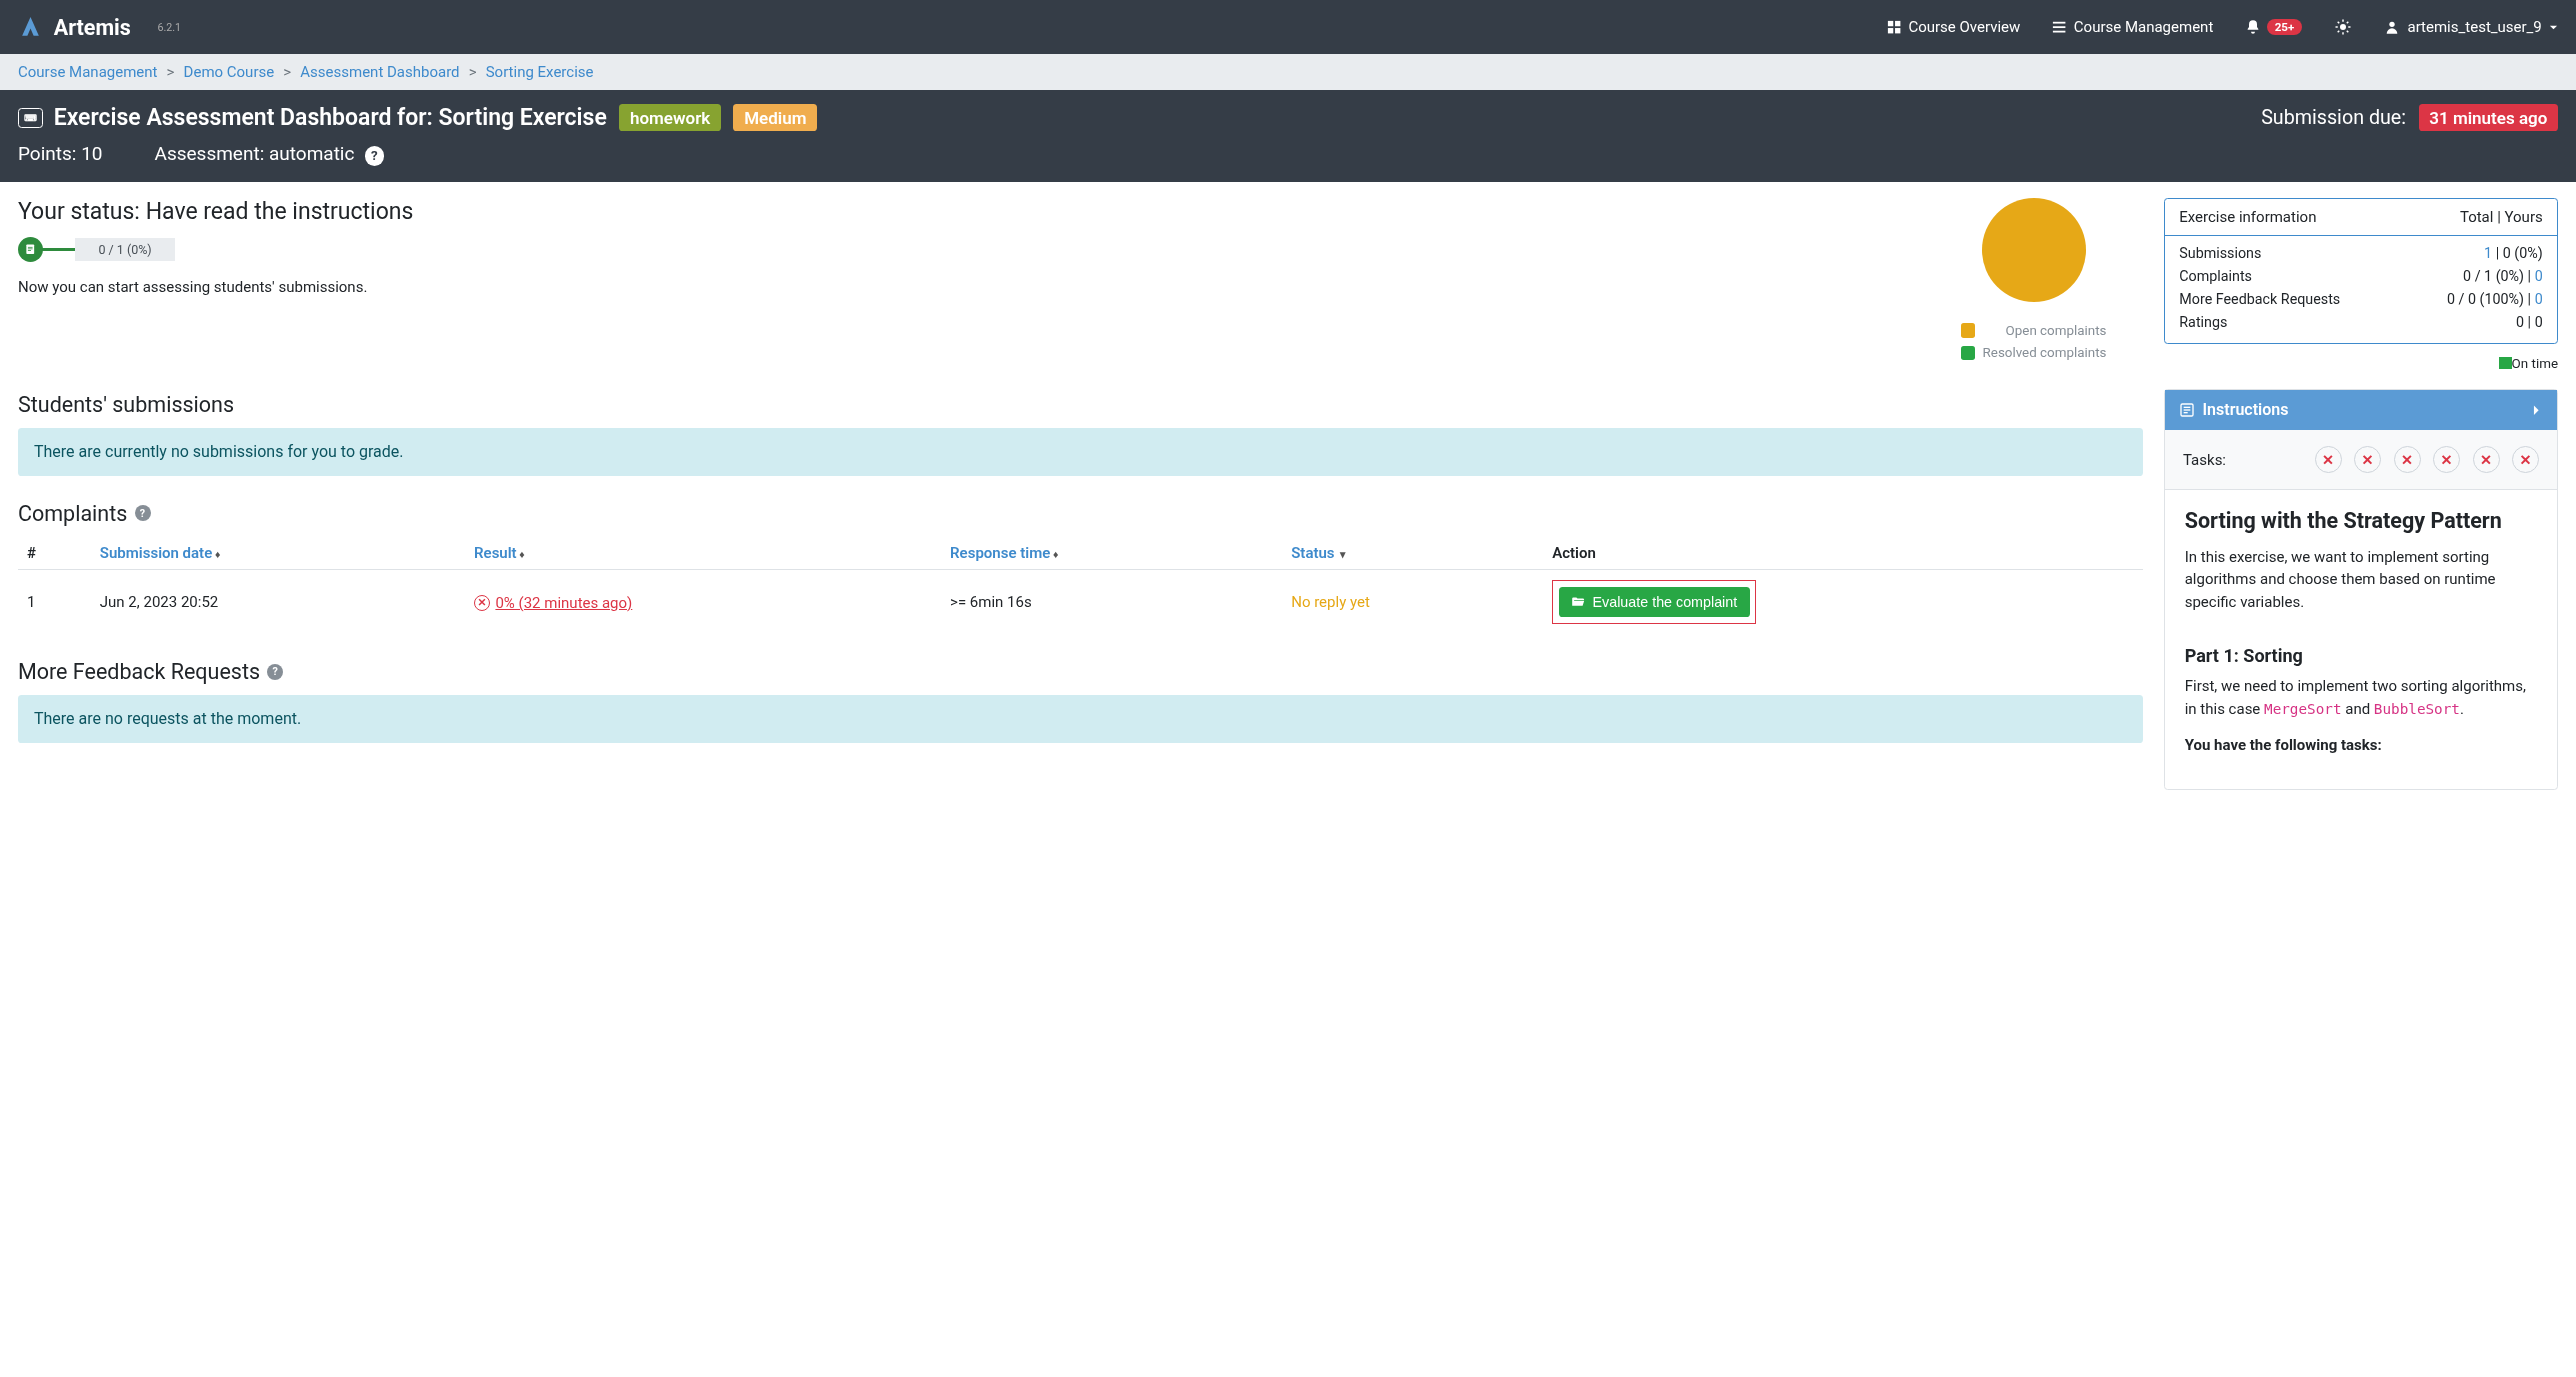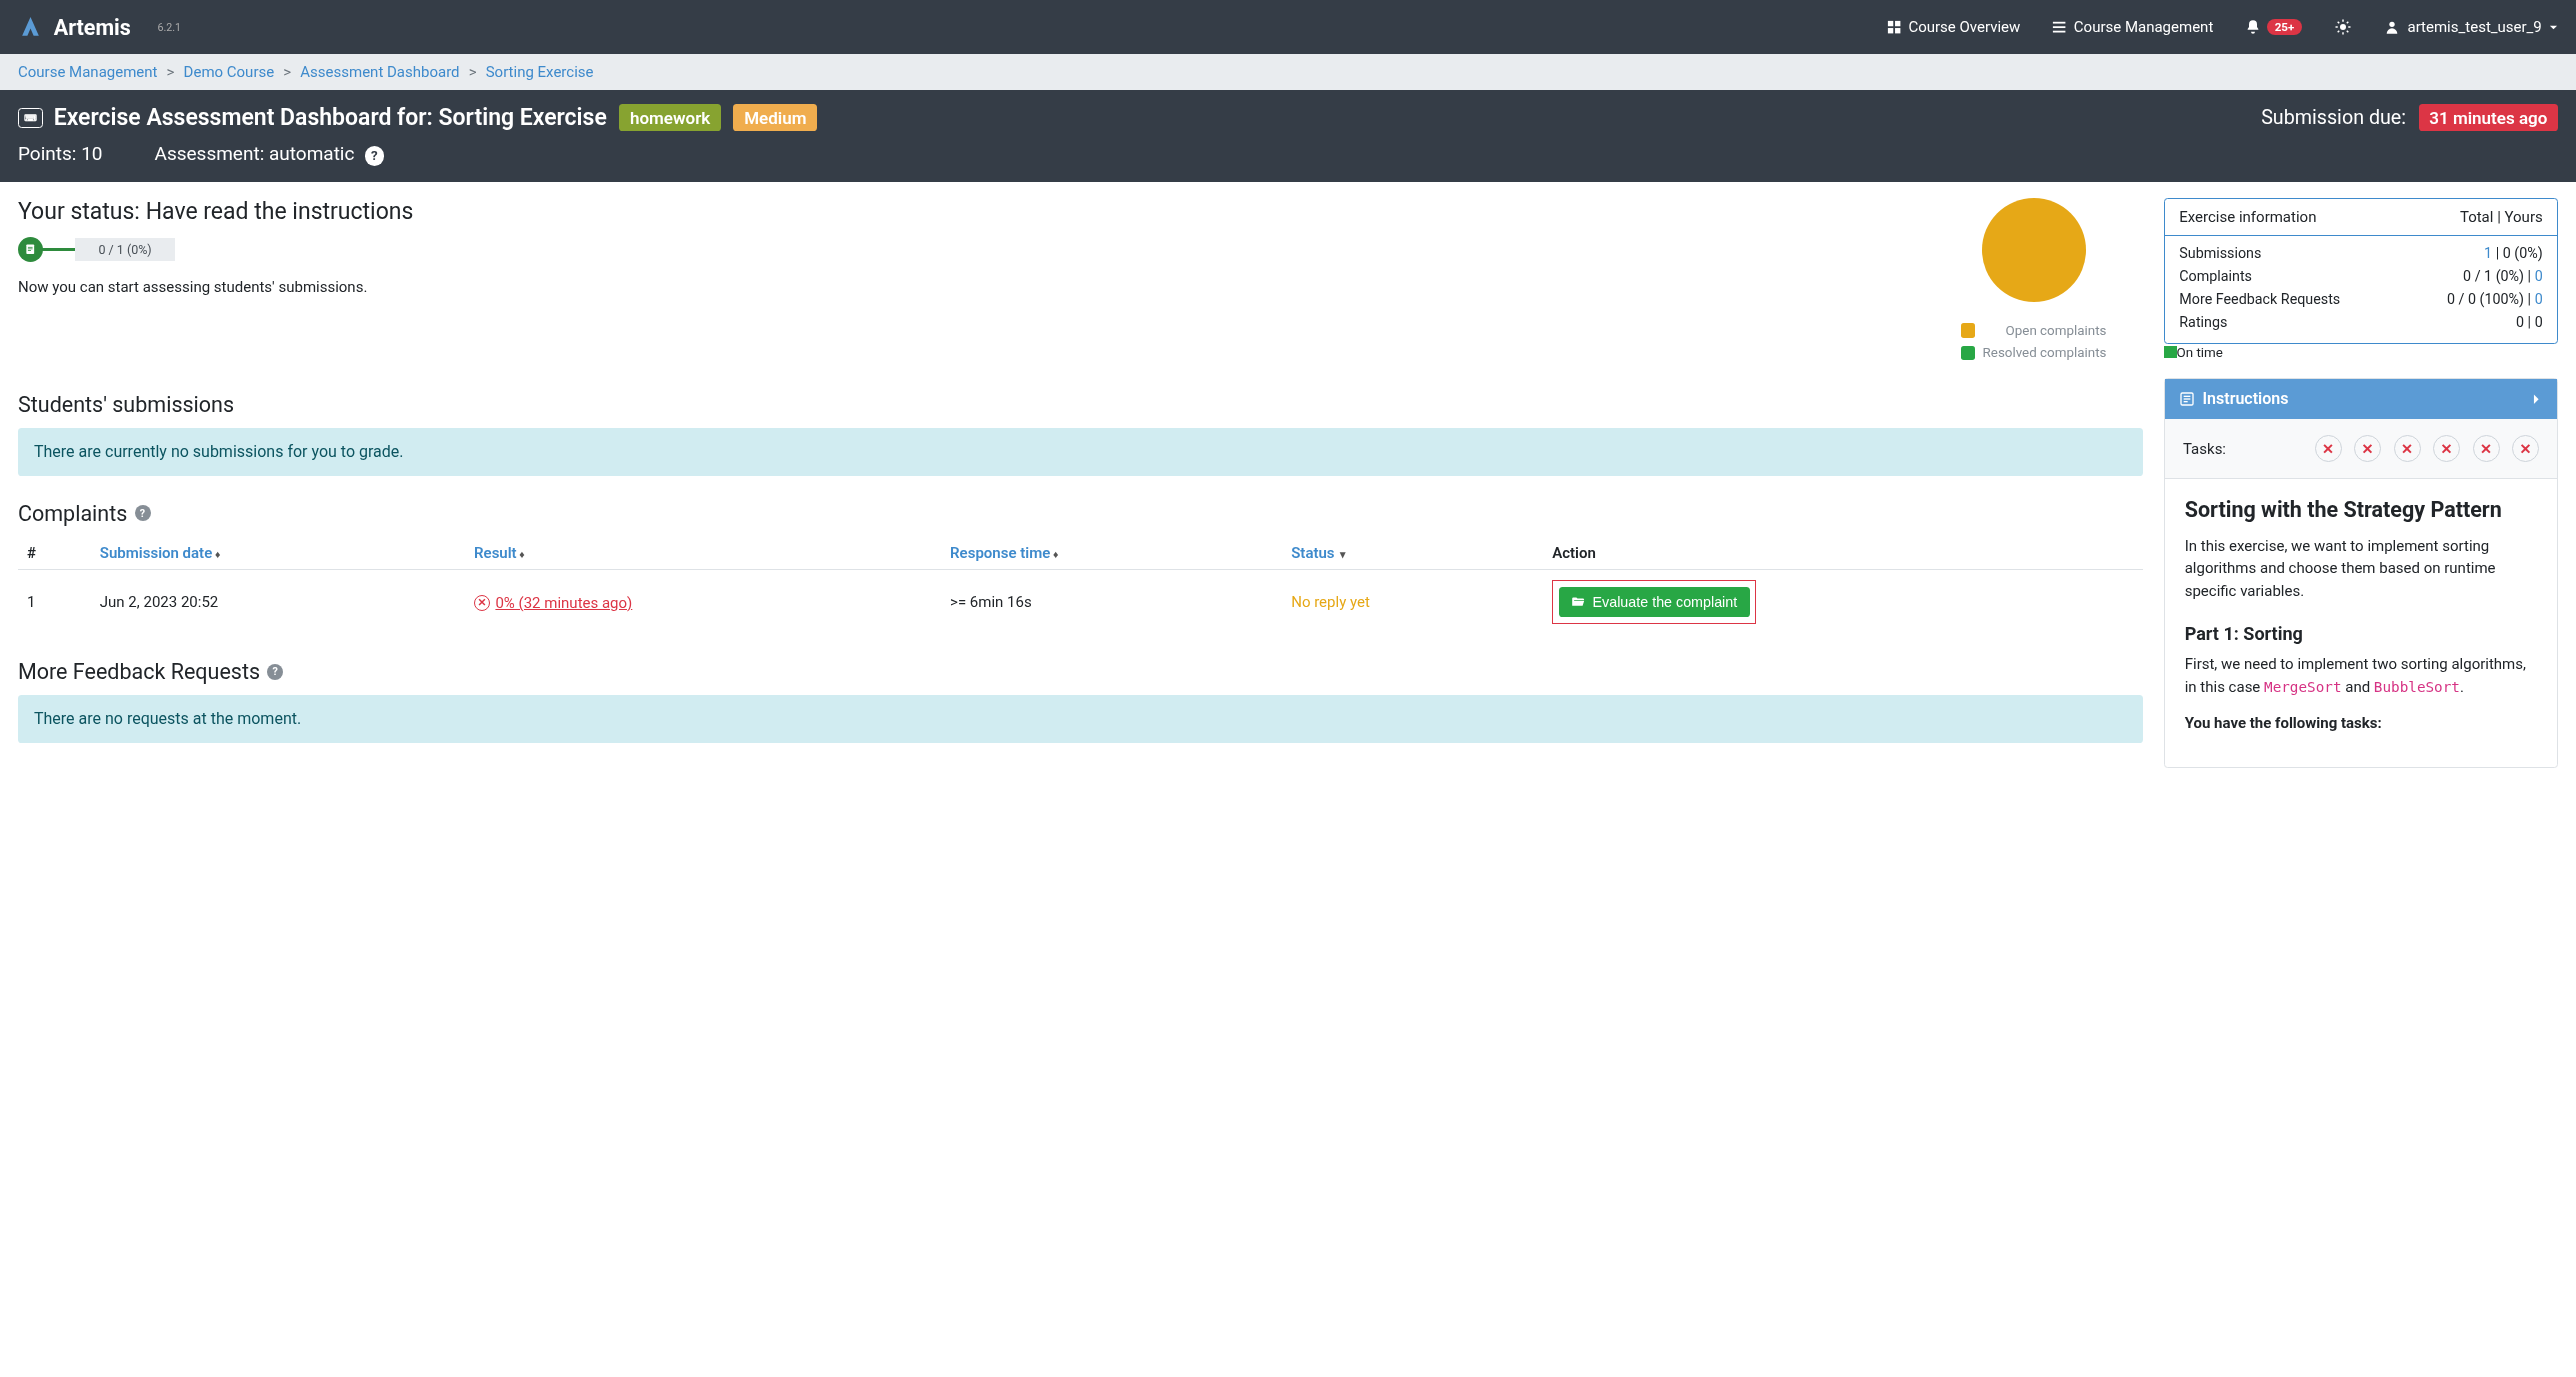--- a/index.html
+++ b/index.html
@@ -50,21 +50,21 @@
 .legend-item { display:flex; align-items:center; gap:7.2px; margin-bottom:7.2px;justify-content:space-between; }
 .legend-sq { width:14.3px; height:14.3px; border-radius:2.7px; }
 
 
 .info-box { border:0.9px solid #3e8acc; border-radius:3.6px; width: 100%; }
 .info-box-header { display:flex; padding:9px 14.3px; font-size:15px; border-bottom:0.9px solid #3e8acc; }
 .info-box-header .col1 { flex:1; }
 .info-rows { padding: 5.4px 14.3px 9px; }
 .info-row { display:flex; font-size:14.3px; padding:3.6px 0; }
 .info-row .col1 { flex:1; }
-.badge-on-time { display:flex; align-items:center; gap:0; font-size:13.4px; margin-top:1px; }
+.badge-on-time { display:flex; justify-content:flex-end; align-items:center; gap:0; font-size:13.4px; margin-top:12px; }
 .badge-on-time .sq { width:12.5px; height:12.5px; background:#28a745; }
 
 
 .section-h { font-size:21.5px; font-weight:400; margin: 25px 0 10.7px; display:flex; align-items:center; gap:7.2px; }
 .section-h .qmark { width:16px; height:16px; border-radius:50%; background:#868e96; color:#fff; display:inline-flex; align-items:center; justify-content:center; font-size:10.7px; font-weight:700; }
 
 .alert-info { background:#d1ecf1; color:#0c5460; padding:14.3px 16px; border-radius:3.6px; font-size:16px; }
 
 
 table.complaints { width:100%; border-collapse:collapse; font-size:15px; }
@@ -81,21 +81,21 @@
 
 
 .instr-panel { border:0.9px solid #dee2e6; border-radius:3.6px; margin-top:18px; }
 .instr-header { background:#5b9bd5; color:#fff; padding:10.7px 14.3px; font-size:16px; font-weight:600; display:flex; align-items:center; gap:7.2px; cursor:pointer; }
 .instr-header .chev { margin-left:auto; }
 .instr-tasks { background:#f8f9fa; padding:16px 18px; display:flex; align-items:center; gap:12.5px; border-bottom:0.9px solid #dee2e6; }
 .task-x { width:27px; height:27px; border:0.9px solid #ced4da; border-radius:50%; display:flex; align-items:center; justify-content:center; color:#dc3545; font-size:14.3px; font-weight:700; }
 .instr-body { padding: 18px 19.7px; }
 .instr-body h2 { font-size:21.5px; font-weight:700; margin-bottom:12.5px; }
 .instr-body p { font-size:15px; line-height:1.5; margin-bottom:14.3px; }
-.instr-body h3 { font-size:18px; font-weight:700; margin:21px 0 9px; }
+.instr-body h3 { font-size:18px; font-weight:700; margin:32px 0 9px; }
 .instr-body strong { font-weight:700; }
 code.inline { color:#d63384; font-family: SFMono-Regular, Consolas, monospace; font-size:14.3px; }
 
 .left-col { min-width:0; }
 .right-col { display:flex; flex-direction:column; align-items:stretch; }
 
 a.link { color:#3e8acc; text-decoration:none; }
 </style>
 </head>
 <body>

